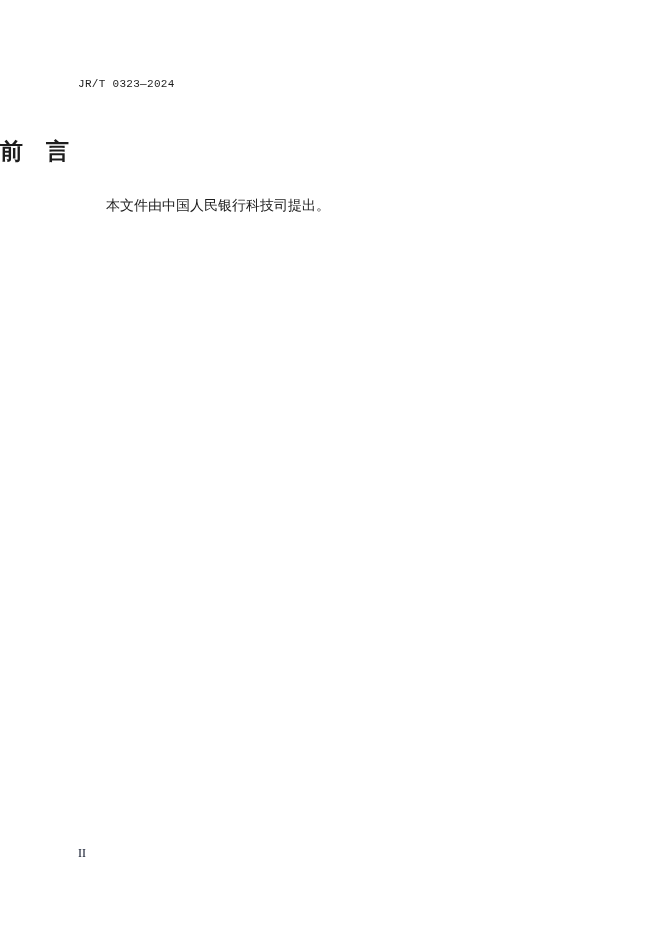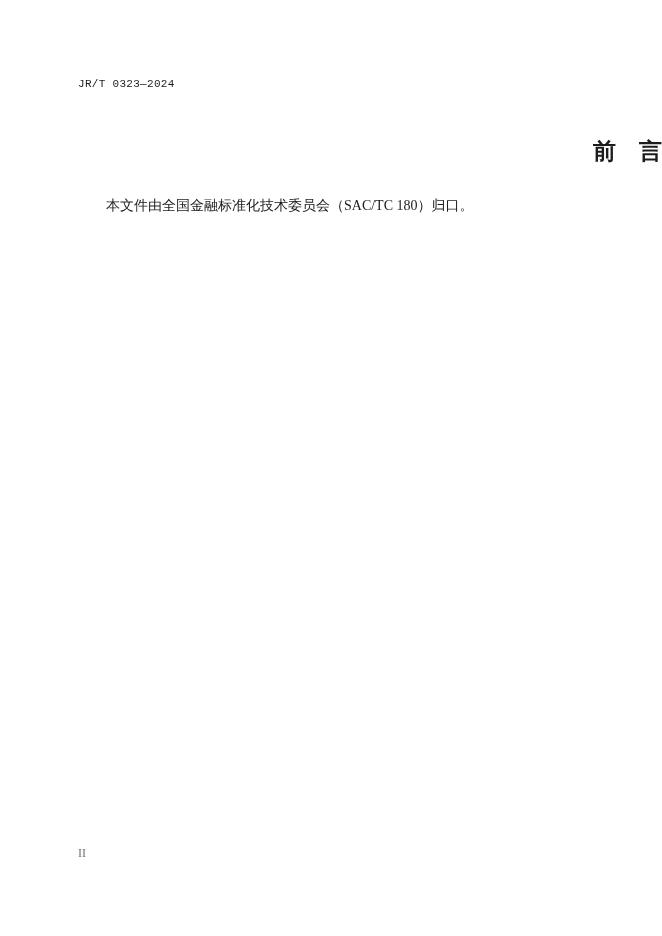--- a/index.html
+++ b/index.html
@@ -24,21 +24,21 @@
     font-size: 11px;
     letter-spacing: 0.3px;
     color: #1c1c1c;
     white-space: nowrap;
   }
   .doc-title {
     position: absolute;
     left: 0;
     right: 0;
     top: 139px;
-    text-align: right;
+    text-align: left;
     font-family: Liberation Sans, sans-serif;
     font-size: 23px;
     font-weight: 600;
     color: #1c1c1c;
     line-height: 1.1;
   }
   .body-text {
     position: absolute;
     left: 78px;
     right: 62px;
@@ -51,31 +51,31 @@
   .body-text p {
     margin: 0;
     padding: 0;
     text-indent: 2em;
   }
   .page-number {
     position: absolute;
     left: 78px;
     top: 846px;
     font-size: 12px;
-    color: #737373;
+    color: #0f172a;
   }
 </style>
 </head>
 <body>
 
 <div class="page">
 
   <div class="header-code">JR/T 0323—2024</div>
 
   <div class="doc-title">前　言</div>
 
   <div class="body-text">
-    <p>本文件由全国金融标准化技术委员会（SAC/TC 180）归口。</p>
+    <p>本文件由中国人民银行科技司提出。</p>
   </div>
 
   <div class="page-number">II</div>
 
 </div>
 
 </body></html>

